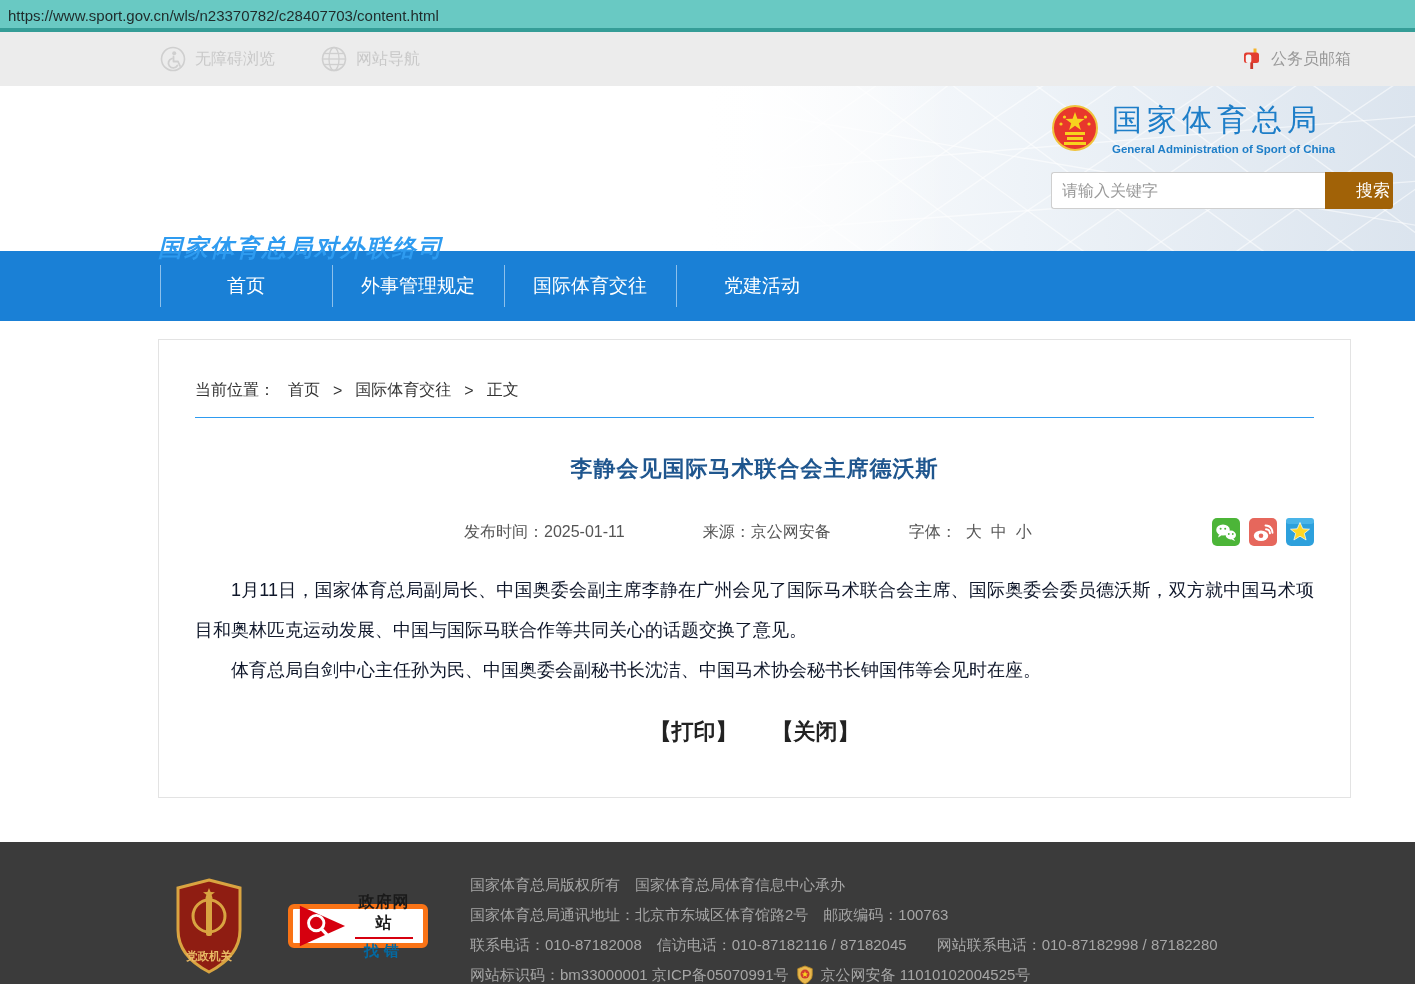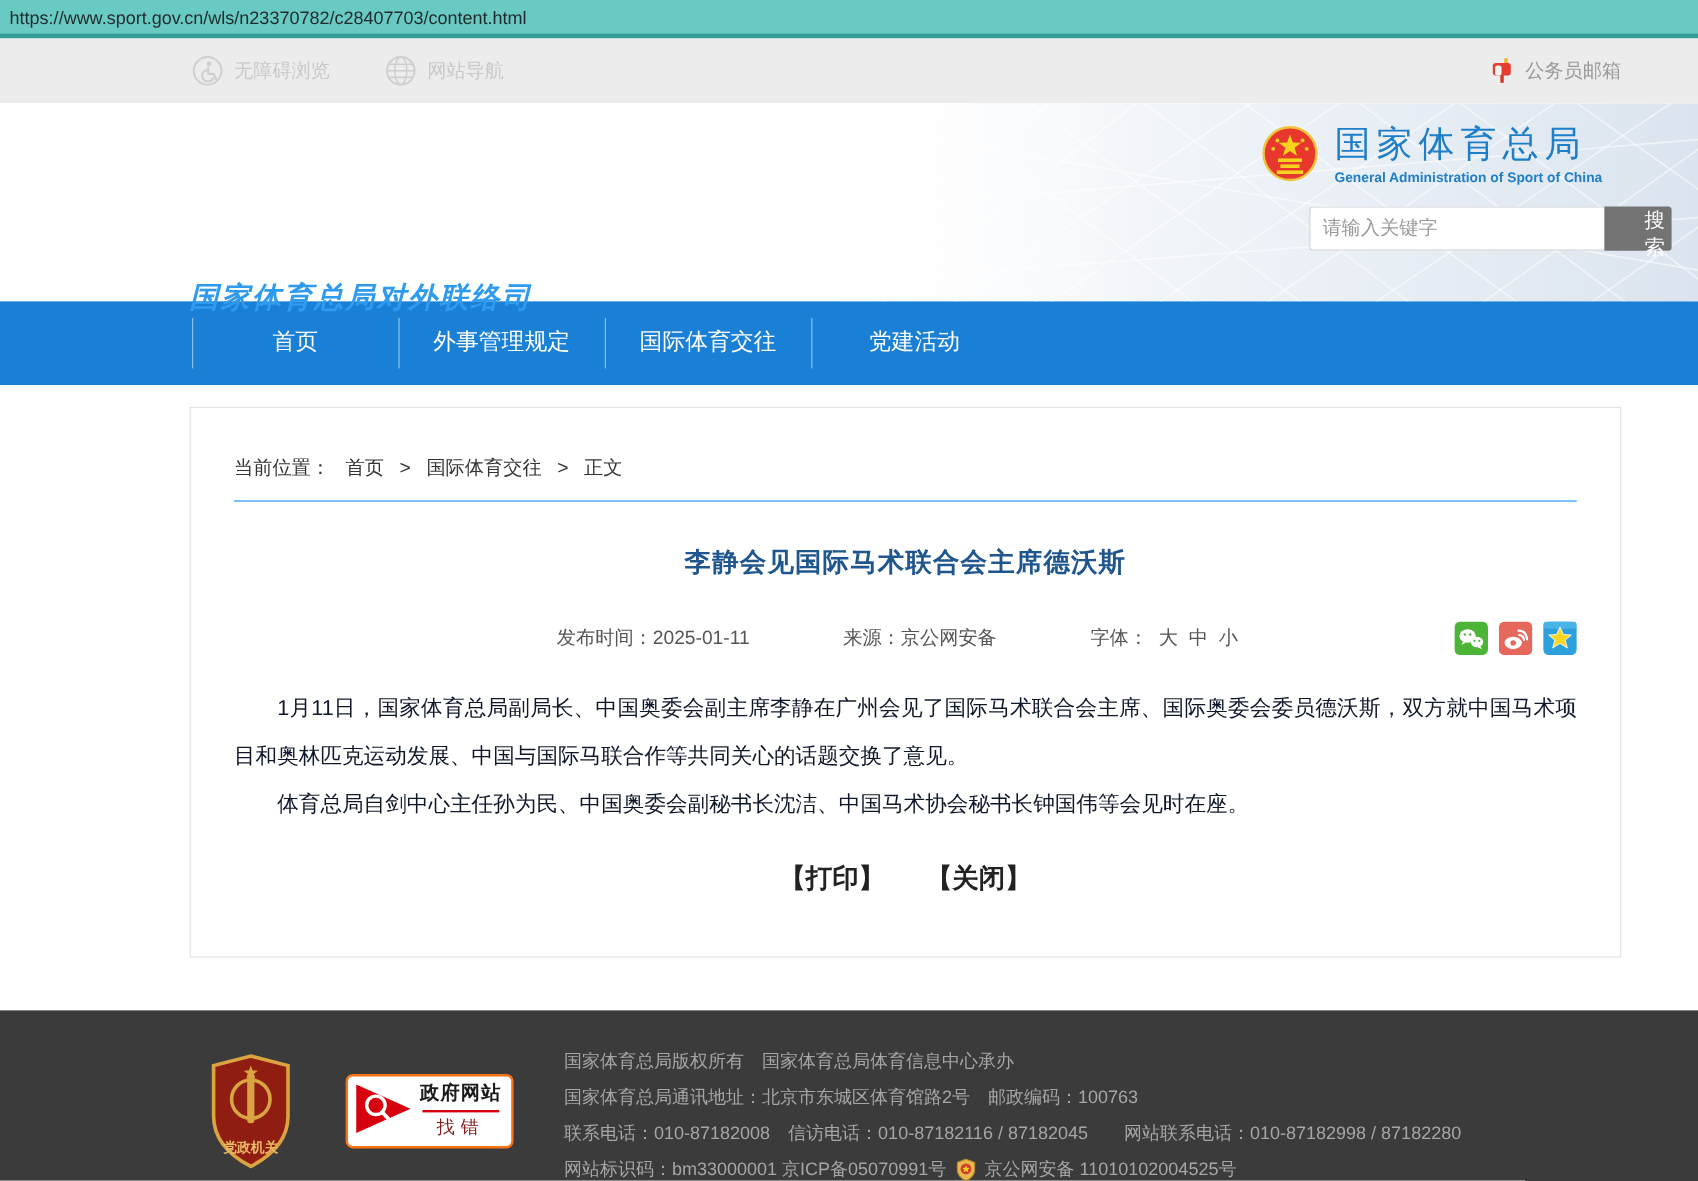--- a/index.html
+++ b/index.html
@@ -18,23 +18,23 @@
 
   
   .site-header { height:165px; background:#fff; position:relative; }
   .header-pattern { position:absolute; top:0; right:0; width:715px; height:165px; }
   .dept-title { position:absolute; left:158px; top:146px; font-size:24px; font-weight:bold; font-style:italic; color:#2e9bf0; letter-spacing:2px; white-space:nowrap; }
   .header-right { position:absolute; top:14px; right:22px; width:342px; }
   .logo-row { display:flex; align-items:center; gap:13px; margin-bottom:17px; cursor:pointer; }
   .logo-cn { font-size:30px; color:#1e7ec8; letter-spacing:5px; white-space:nowrap; }
   .logo-en { font-size:11.5px; font-weight:bold; color:#1e7ec8; margin-top:2px; white-space:nowrap; }
   .search-row { display:flex; height:37px; }
-  .search-input { flex:1; border:1px solid #cfcfcf; border-right:none; border-radius:3px 0 0 3px; padding:0 10px; font-size:16px; color:#333; outline:none; font-family:inherit;margin-left:40px; }
+  .search-input { flex:1; border:1px solid #cfcfcf; border-right:none; border-radius:3px 0 0 3px; padding:0 10px; font-size:16px; color:#333; outline:none; font-family:inherit; }
   .search-input::placeholder { color:#9a9a9a; }
-  .search-btn { width:56px; border:none; background:#737373; color:#fff; font-size:17px; border-radius:0 3px 3px 0; cursor:pointer; font-family:inherit;padding-left:28px; }
+  .search-btn { width:68px; border:none; background:#a16207; color:#fff; font-size:17px; border-radius:0 3px 3px 0; cursor:pointer; font-family:inherit;padding-left:28px; }
 
   
   .nav-bar { height:70px; background:#1a80d6; display:flex; align-items:stretch; padding-left:160px; }
   .nav-item { position:relative; width:172px; text-align:center; line-height:70px; color:#fff; font-size:19px; text-decoration:none; cursor:pointer; }
   .nav-item::before { content:""; position:absolute; left:0; top:14px; bottom:14px; width:1px; background:rgba(255,255,255,0.5); }
 
   
   .main-area { background:#fff; padding:18px 0 44px; }
   .content-box { margin-left:158px; width:1193px; min-height:423px; border:1px solid #e3e3e3; padding:28px 36px 50px; }
   .breadcrumb { display:flex; align-items:center; gap:13px; font-size:16px; color:#333; padding:12px 0 16px; border-bottom:1px solid #2e9bf0; }
@@ -48,25 +48,25 @@
   .share-icons a { display:block; width:28px; height:28px; cursor:pointer; }
   .article-body { margin-top:24px; font-size:18px; line-height:40px; color:#0f172a; text-align:justify; }
   .article-body p { text-indent:2em; }
   .article-actions { text-align:center; margin-top:27px; font-size:22px; font-weight:600; color:#222; }
   .article-actions a { margin:0 14px; cursor:pointer; text-decoration:none; color:#222; }
 
   
   .site-footer { height:168px; background:#3b3b3b; position:relative; }
   .footer-badges { position:absolute; left:172px; top:0; height:168px; display:flex; align-items:center; gap:42px; }
   .party-badge { cursor:pointer; }
-  .error-badge { width:140px; height:62px; background:#fff; border:2px solid #f97316; border-radius:6px; display:flex; align-items:flex-start; padding:4px 8px 4px 4px; gap:6px; cursor:pointer; }
+  .error-badge { width:140px; height:44px; background:#fff; border:5px solid #f97316; border-radius:6px; display:flex; align-items:center; padding:4px 8px 4px 4px; gap:6px; cursor:pointer; }
   .error-text { text-align:center; flex:1; }
   .et1 { font-size:16px; font-weight:bold; color:#1a1a1a; letter-spacing:1px; }
   .et-line { height:2px; background:#d6000f; margin:3px 2px; }
-  .et2 { font-size:15px; font-weight:normal; color:#7f1d1d; letter-spacing:5px; }
+  .et2 { font-size:15px; font-weight:bold; color:#0369a1; letter-spacing:5px; }
   .footer-text { position:absolute; left:470px; top:28px; font-size:15px; line-height:30px; color:#a6a6a6; }
   .footer-line { white-space:pre-wrap; }
   .footer-line4 { display:flex; align-items:center; gap:7px; }
 </style>
 </head>
 <body>
 
 <div class="page">
 
   <div class="url-bar">

